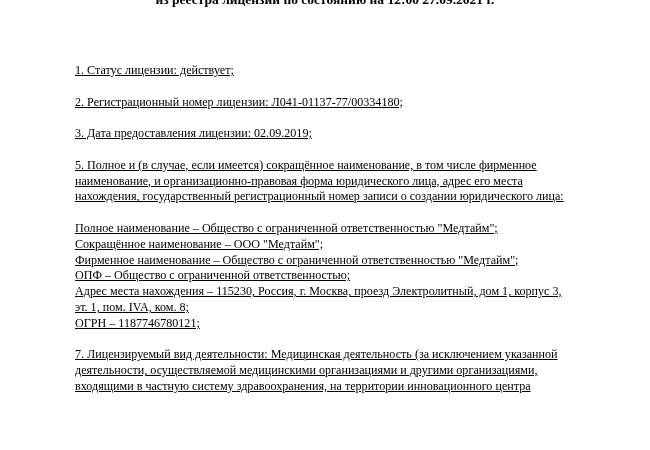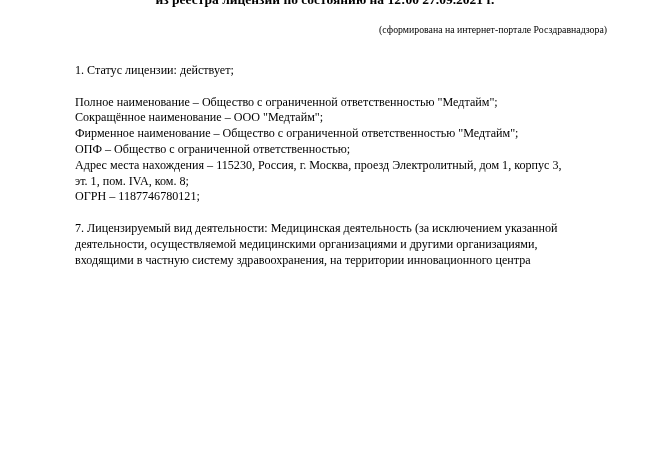--- a/index.html
+++ b/index.html
@@ -40,30 +40,35 @@
     left: 75px;
     top: 63px;
     width: 575px;
   }
   .doc-body p {
     margin: 0 0 15.8px 0;
     padding: 0;
     font-size: 12.1px;
     line-height: 15.8px;
     white-space: pre;
+    text-decoration: underline;
   }
 </style>
 </head>
 <body>
 
 <div class="page">
   <div class="doc-title">из реестра лицензий по состоянию на 12:00 27.09.2021 г.</div>
-  <div class="doc-subtitle">(сформирована на интернет-портале Росздравнадзора)</div>
   <div class="doc-body">
     <p>1. Статус лицензии: действует;</p>
+    <p>2. Регистрационный номер лицензии: Л041-01137-77/00334180;</p>
+    <p>3. Дата предоставления лицензии: 02.09.2019;</p>
+    <p>5. Полное и (в случае, если имеется) сокращённое наименование, в том числе фирменное
+наименование, и организационно-правовая форма юридического лица, адрес его места
+нахождения, государственный регистрационный номер записи о создании юридического лица:</p>
     <p>Полное наименование – Общество с ограниченной ответственностью "Медтайм";
 Сокращённое наименование – ООО "Медтайм";
 Фирменное наименование – Общество с ограниченной ответственностью "Медтайм";
 ОПФ – Общество с ограниченной ответственностью;
 Адрес места нахождения – 115230, Россия, г. Москва, проезд Электролитный, дом 1, корпус 3,
 эт. 1, пом. IVA, ком. 8;
 ОГРН – 1187746780121;</p>
     <p>7. Лицензируемый вид деятельности: Медицинская деятельность (за исключением указанной
 деятельности, осуществляемой медицинскими организациями и другими организациями,
 входящими в частную систему здравоохранения, на территории инновационного центра</p>

